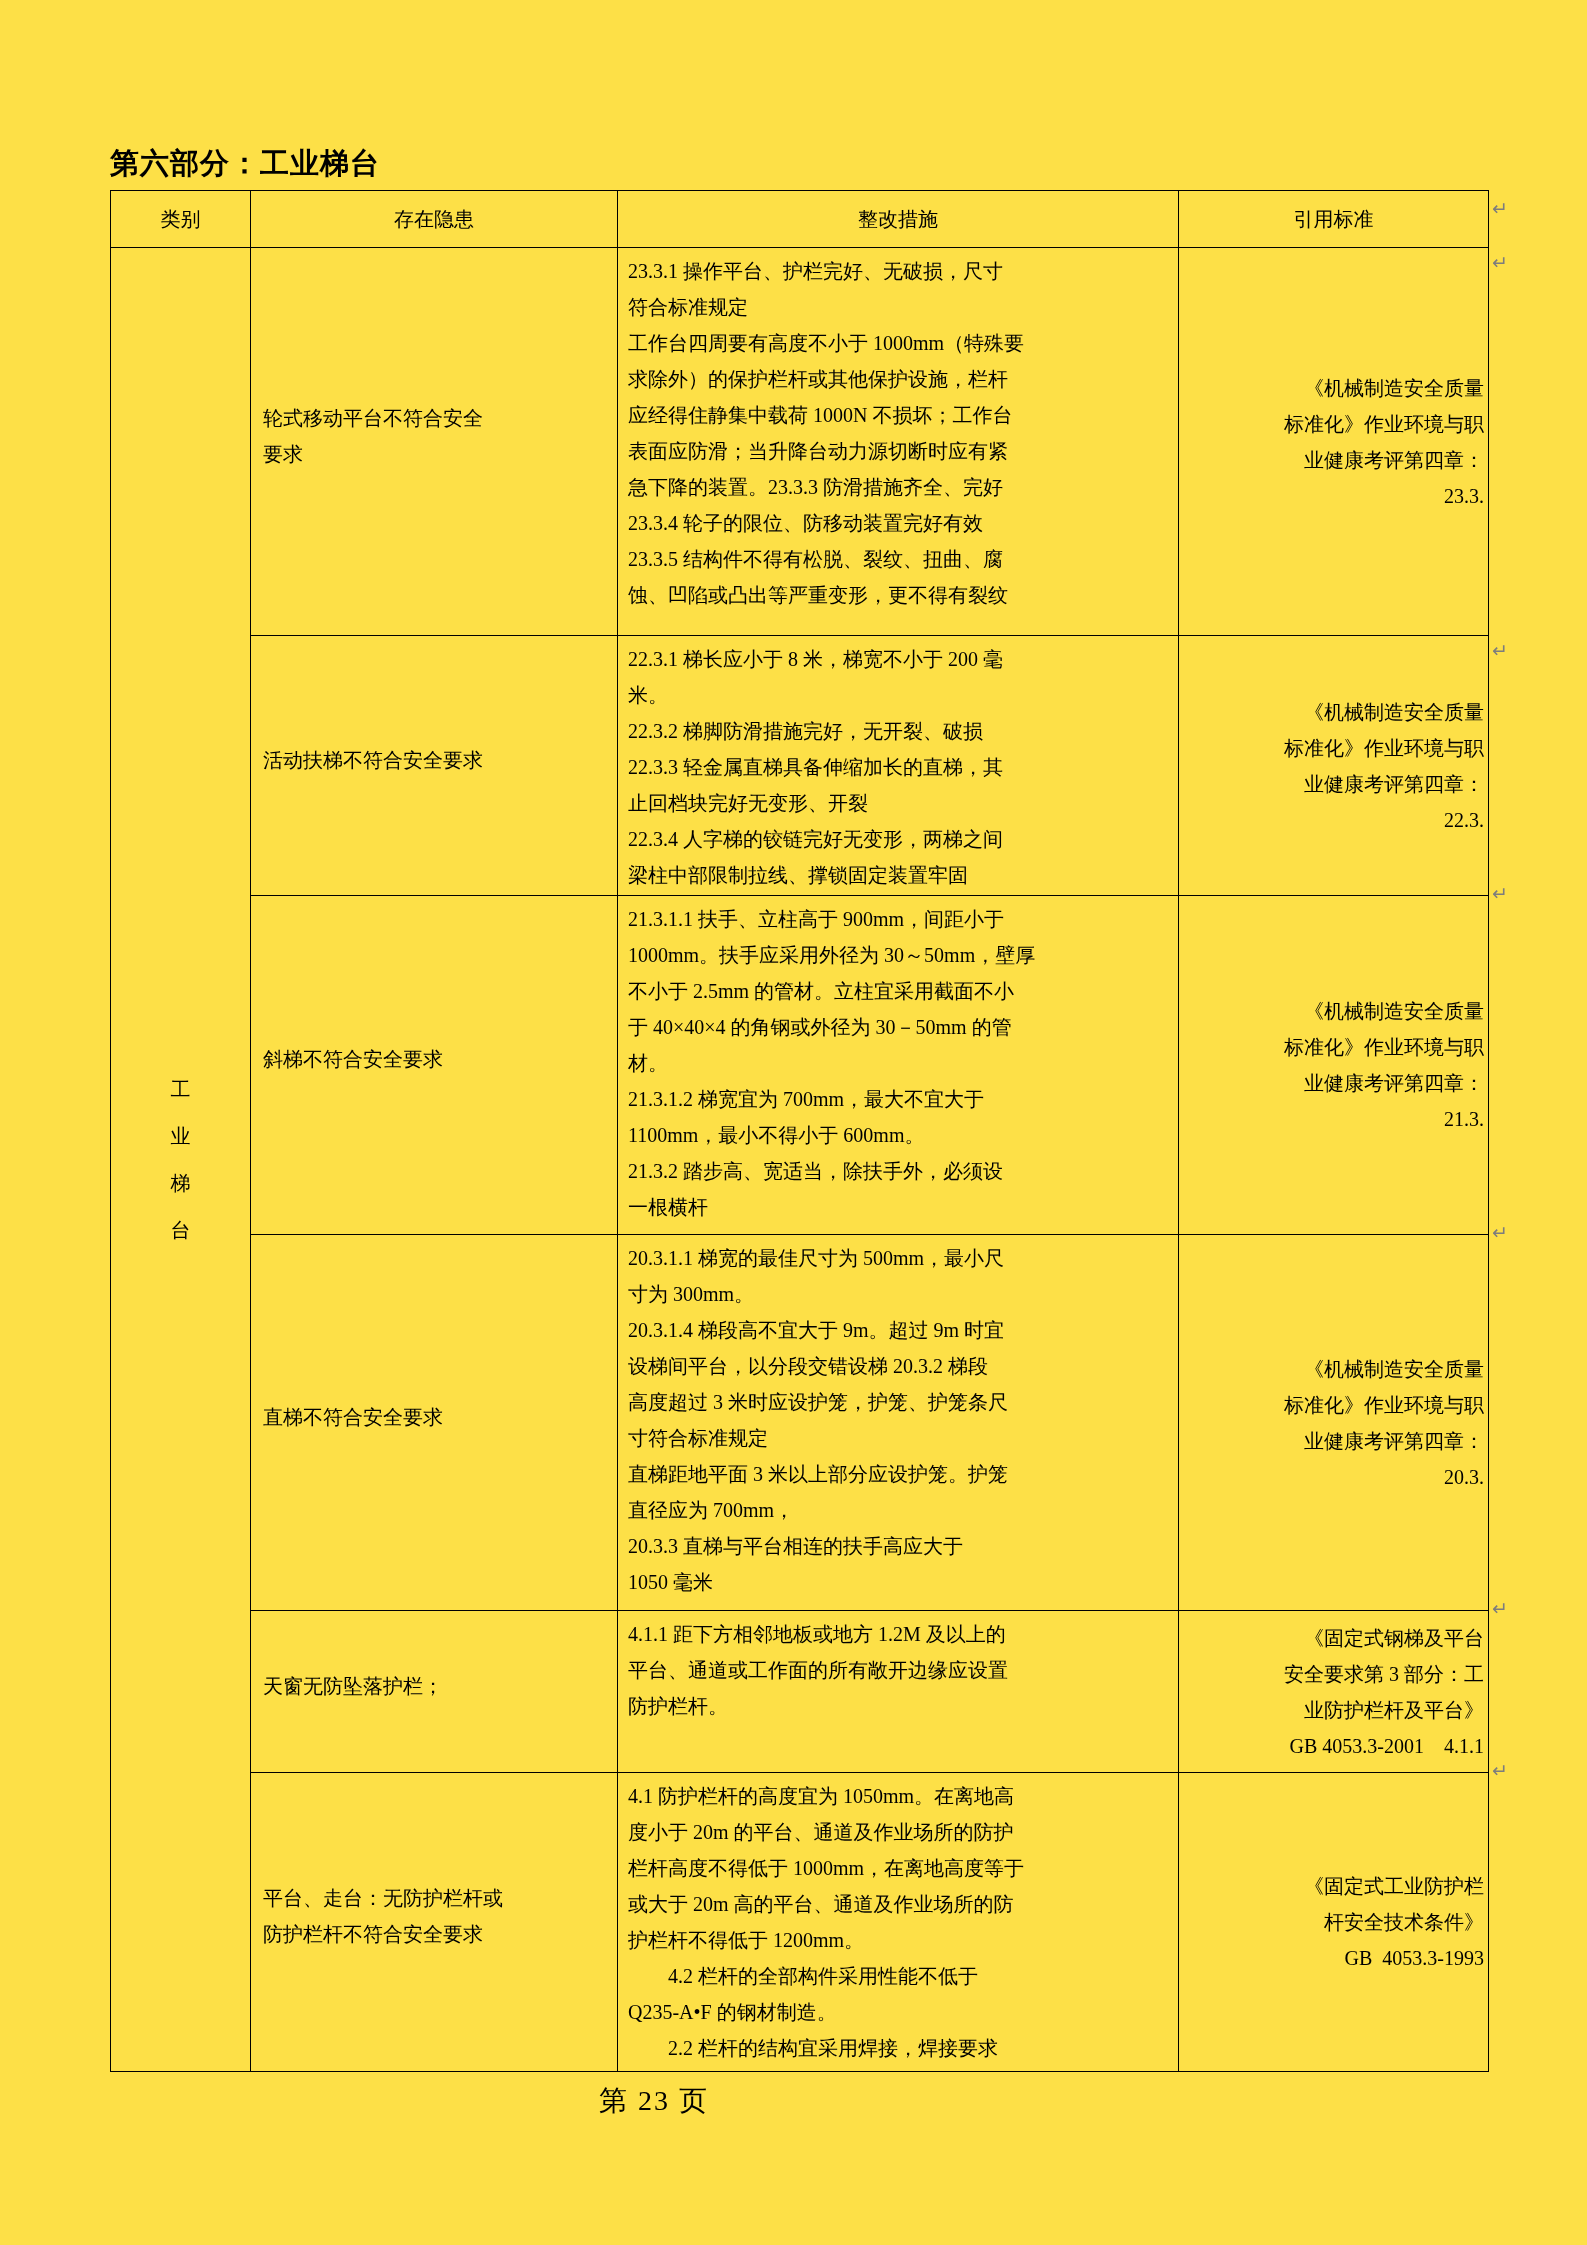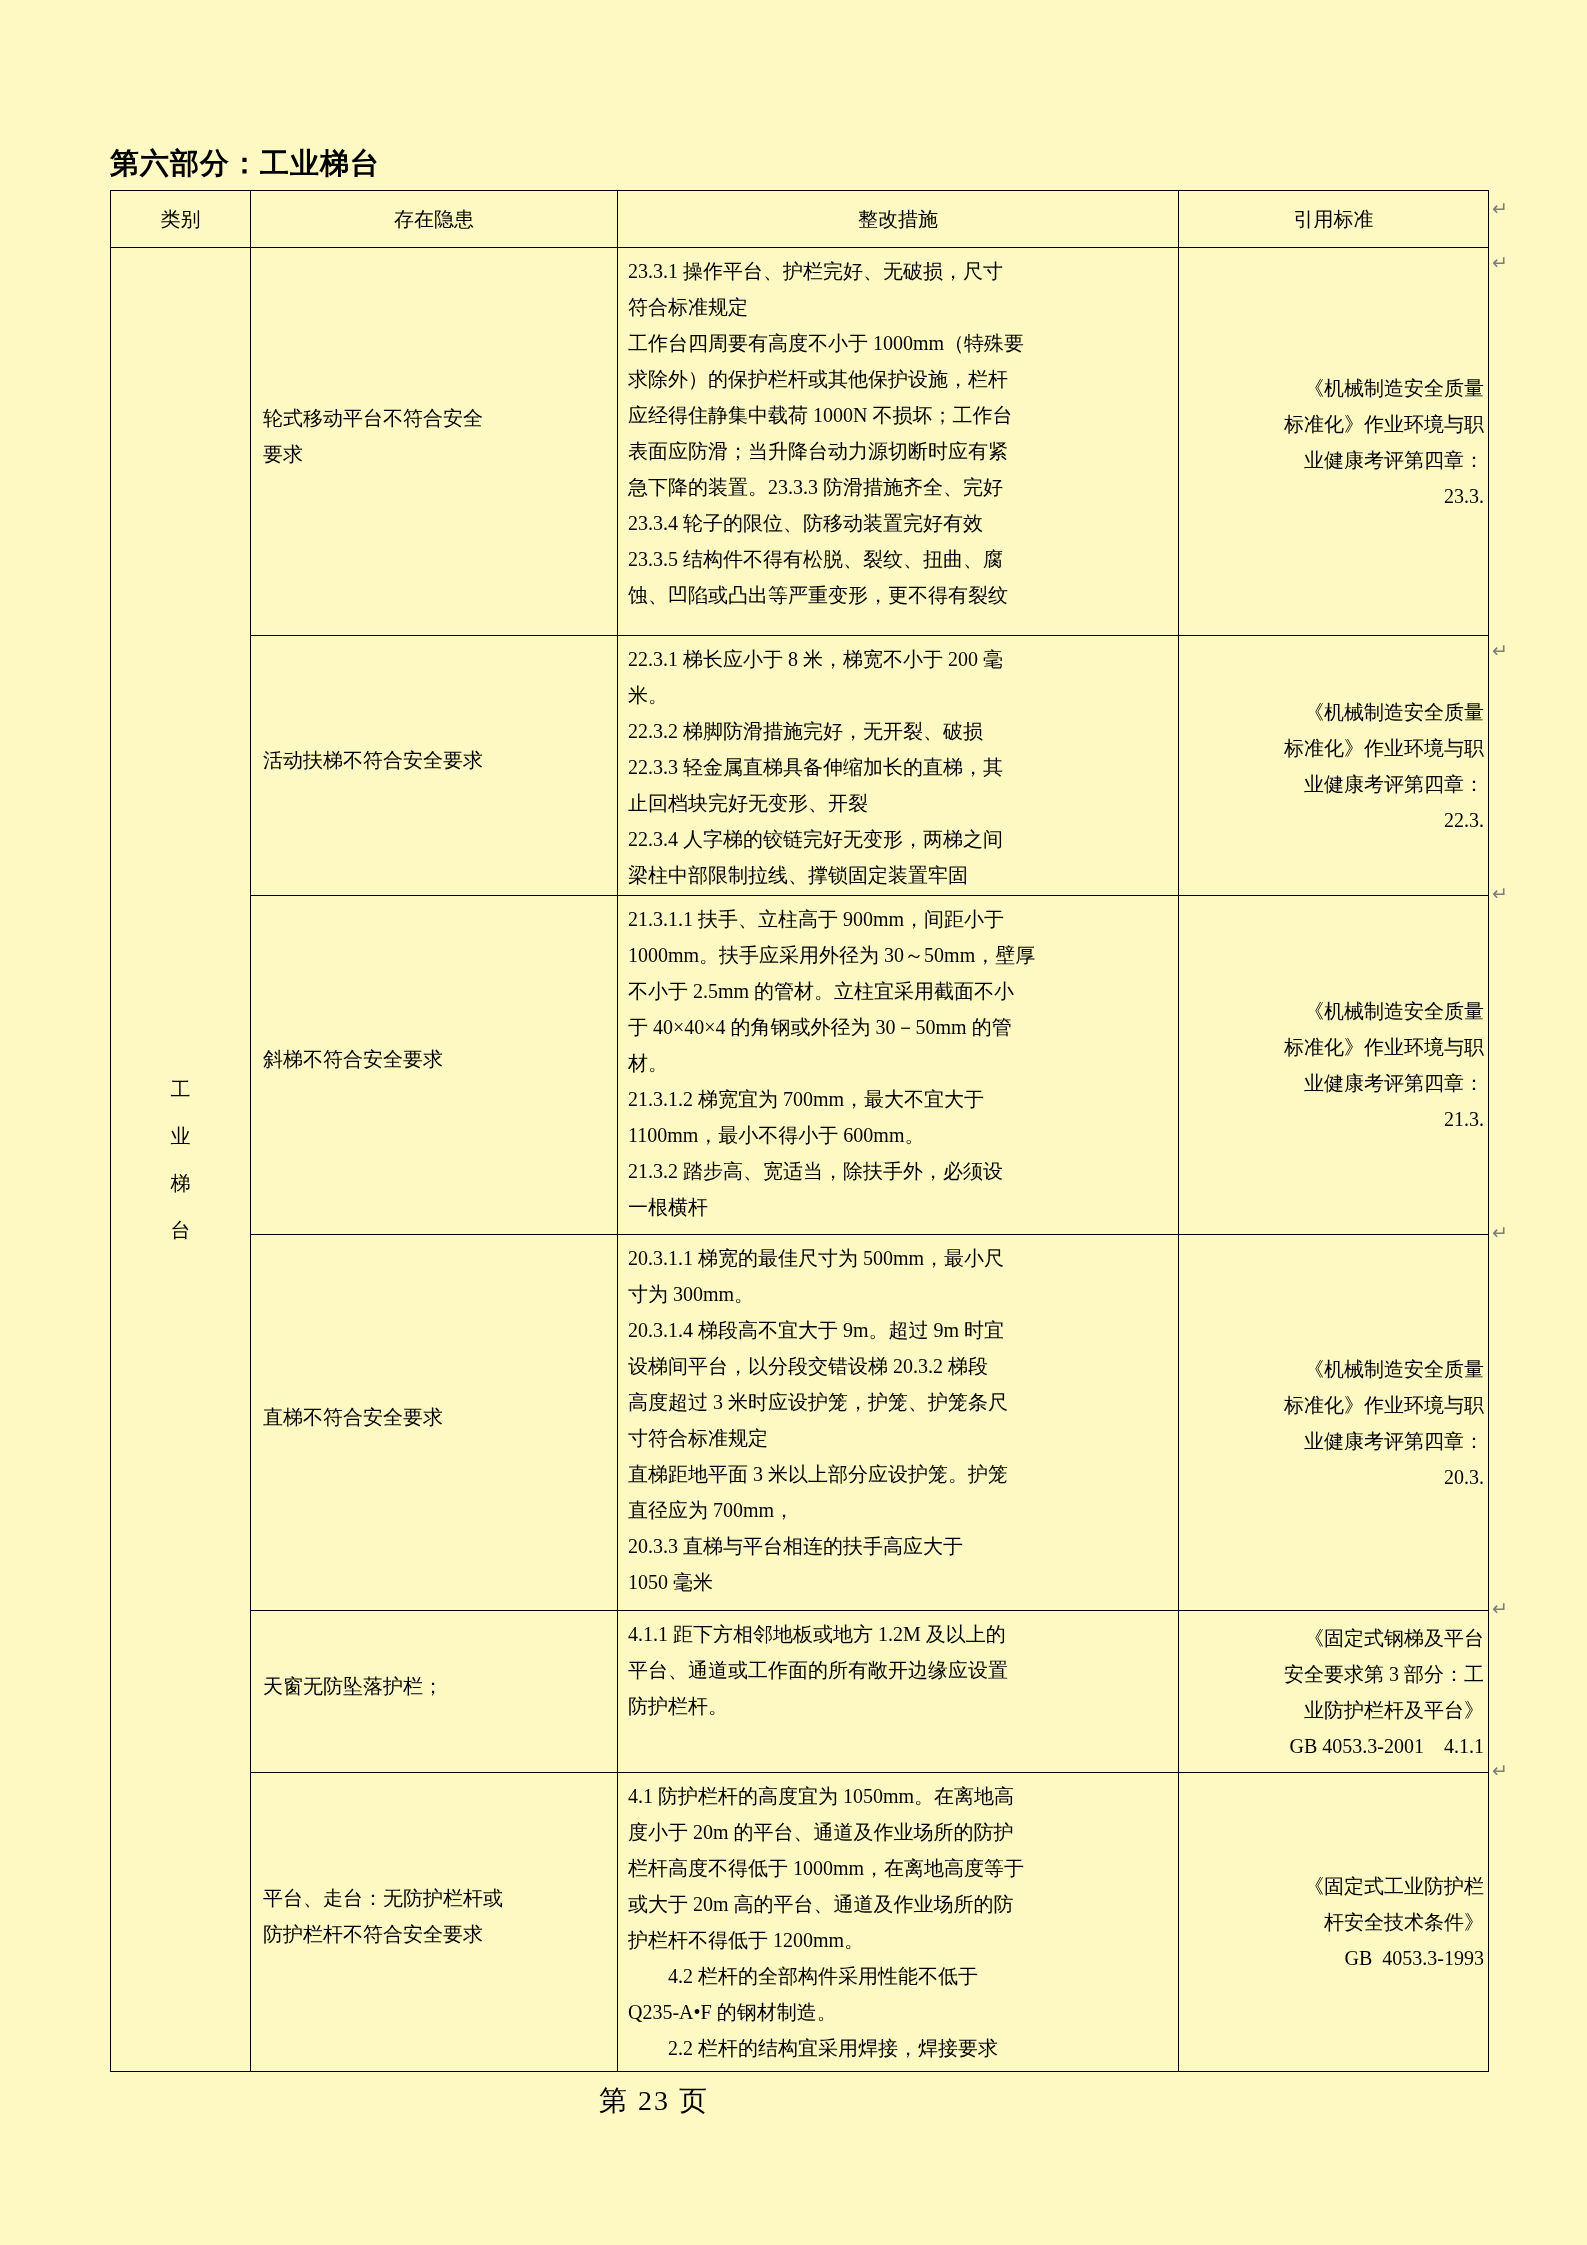--- a/index.html
+++ b/index.html
@@ -1,19 +1,19 @@
 <!DOCTYPE html>
 <html><head>
 <meta charset="utf-8">
 <style>
   html,body{margin:0;padding:0;background:#e8e8e8;}
   .page{
     position:relative;
     width:1587px;height:2245px;
-    background:#fef9c3;
+    background:#fde047;
     margin:0 auto;
     font-family:"Liberation Serif","DejaVu Serif",serif;
     color:#000;
     overflow:hidden;
   }
   .doc-title{
     position:absolute;
     left:110px;top:144px;
     font-size:29px;
     font-weight:bold;

